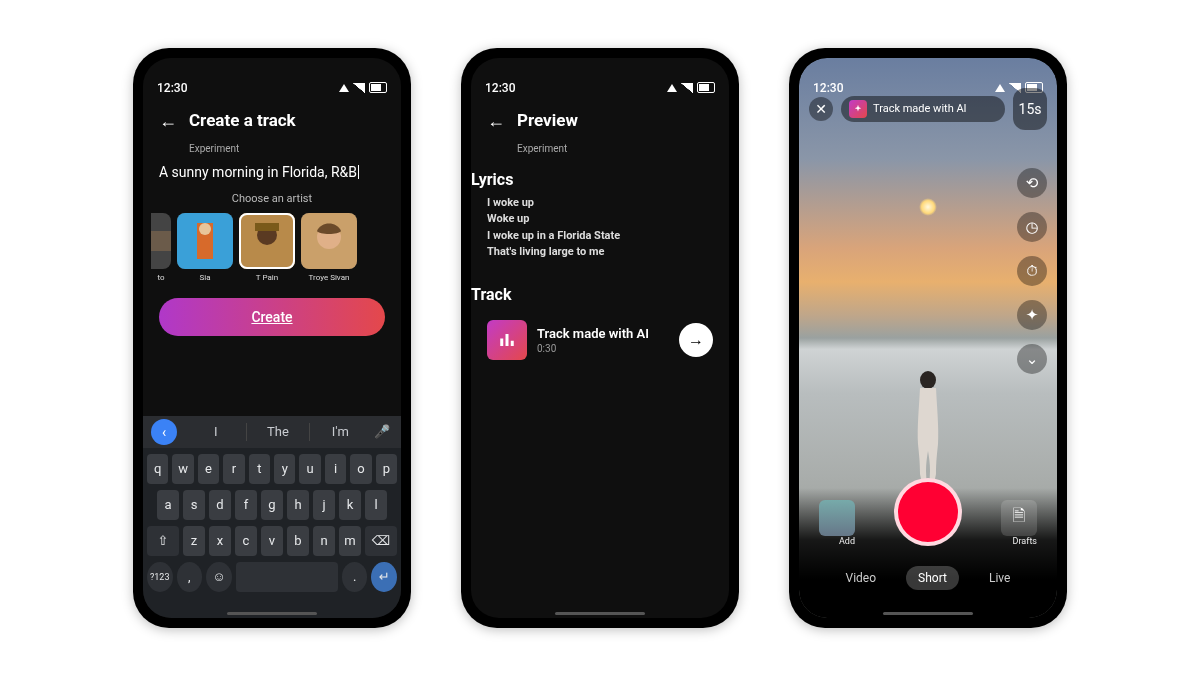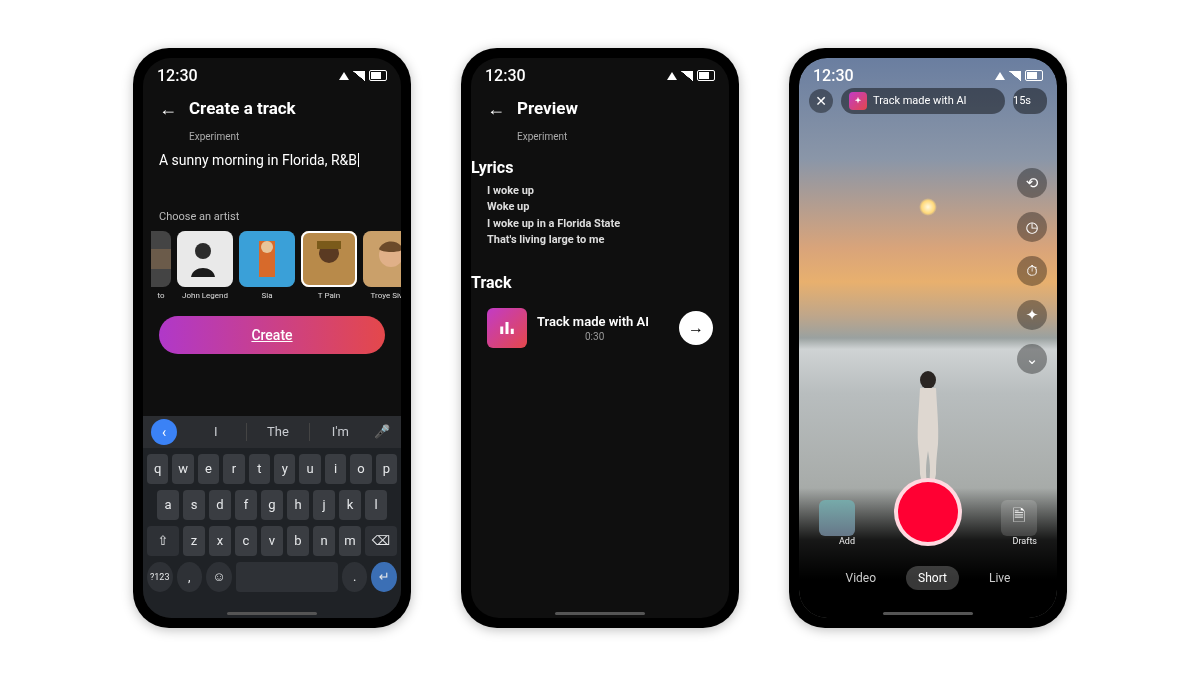--- a/index.html
+++ b/index.html
@@ -1,34 +1,34 @@
 <!DOCTYPE html>
 <html><head>
 <meta charset="utf-8">
 <style>
   html,body{margin:0;padding:0;background:#fff;font-family:-apple-system,BlinkMacSystemFont,"Segoe UI",Roboto,Arial,sans-serif;}
   .stage{width:1200px;height:675px;display:flex;align-items:center;justify-content:center;gap:50px;}
   .phone{width:278px;height:580px;background:#000;border-radius:36px;position:relative;box-shadow:0 2px 12px rgba(0,0,0,.25);overflow:hidden;}
   .screen{position:absolute;inset:10px;background:#0f0f0f;border-radius:28px;overflow:hidden;color:#fff;}
   
-  .status{height:24px;display:flex;align-items:center;justify-content:space-between;padding:6px 14px 0;font-size:16px;font-weight:500;}
+  .status{height:24px;display:flex;align-items:center;justify-content:space-between;padding:18px 14px 0;font-size:12px;font-weight:500;}
   .s-icons{display:flex;align-items:center;gap:4px;}
   .tri{width:0;height:0;border-left:5px solid transparent;border-right:5px solid transparent;border-bottom:8px solid #fff;transform:rotate(0);}
   .sig{width:12px;height:10px;background:linear-gradient(to top right,transparent 48%,#fff 50%);}
   .batt{width:16px;height:9px;border:1px solid #fff;border-radius:2px;position:relative;}
   .batt::after{content:"";position:absolute;left:1px;top:1px;bottom:1px;width:10px;background:#fff;}
   
   .hdr{display:flex;align-items:flex-start;gap:12px;padding:10px 16px 6px;}
   .back{font-size:18px;line-height:1;margin-top:2px;}
   .title{font-size:17px;font-weight:700;}
   .sub{font-size:10px;color:#aaa;margin-top:13px;}
   
   .prompt{padding:4px 16px 12px;font-size:14px;color:#fff;}
   .cursor{display:inline-block;width:1px;height:14px;background:#fff;margin-left:1px;vertical-align:-2px;}
-  .choose{padding:0 16px;font-size:11px;color:#bbb;margin-top:30px;margin-bottom:8px;}
+  .choose{padding:0 16px;font-size:11px;color:#bbb;margin-bottom:8px;text-align:center;}
   .artists{display:flex;gap:6px;padding:0 0 0 8px;overflow:hidden;}
   .artist{width:56px;flex:0 0 56px;text-align:center;}
   .artist.first{flex:0 0 20px;width:20px;}
   .aimg{width:56px;height:56px;border-radius:8px;background:#444;display:flex;align-items:center;justify-content:center;overflow:hidden;}
   .artist.first .aimg{width:20px;border-radius:0 8px 8px 0;}
   .aimg svg{width:100%;height:100%;}
   .aname{font-size:8px;color:#ddd;margin-top:4px;white-space:nowrap;overflow:hidden;}
   .sel .aimg{outline:2px solid #fff;outline-offset:-2px;}
   .create-btn{margin:16px 16px 0;height:38px;border-radius:20px;background:linear-gradient(90deg,#b038c9,#e4484b);display:flex;align-items:center;justify-content:center;font-size:14px;font-weight:500;text-decoration:underline;}
   
@@ -47,34 +47,34 @@
   .key.blue{background:#3b6fb5;border-radius:50%;max-width:30px;}
   .homebar{position:absolute;bottom:3px;left:50%;transform:translateX(-50%);width:90px;height:3px;border-radius:2px;background:#555;}
   
   .section-h{font-size:16px;font-weight:700;padding:10px 0 6px;}
   .lyrics{padding:0 16px;font-size:11px;color:#ddd;line-height:1.5;font-weight:bold;}
   .track-row{display:flex;align-items:center;gap:10px;padding:10px 16px;}
   .tart{width:40px;height:40px;border-radius:6px;background:linear-gradient(135deg,#c23bc7,#e4484b);display:flex;align-items:center;justify-content:center;}
   .tart svg{width:18px;height:18px;fill:#fff;}
   .tmeta{flex:1;}
   .tname{font-size:13px;font-weight:600;}
-  .tdur{font-size:10px;color:#999;margin-top:2px;margin-left:48px;}
+  .tdur{font-size:10px;color:#999;margin-top:2px;}
   .playbtn{width:34px;height:34px;border-radius:50%;background:#fff;display:flex;align-items:center;justify-content:center;color:#000;font-size:16px;}
   
   .cam{position:absolute;inset:0;border-radius:28px;overflow:hidden;}
   .sky{position:absolute;inset:0;background:linear-gradient(#6a7ea0 0%,#8a96a8 18%,#d9a47a 34%,#e8b06e 40%,#bfa68a 46%,#9aa1a0 50%,#cfd3d4 52%,#b8bdbe 60%,#a9adab 75%,#8b8e89 100%);}
   .sun{position:absolute;top:140px;left:50%;transform:translateX(-50%);width:18px;height:18px;border-radius:50%;background:radial-gradient(circle,#fff8dd,#ffd97a 50%,transparent 70%);} 
   .person{position:absolute;bottom:120px;left:50%;transform:translateX(-50%);}
   .person svg{display:block;}
   .topbar3{position:absolute;top:30px;left:10px;right:10px;display:flex;align-items:center;gap:8px;}
   .close3{width:24px;height:24px;border-radius:50%;background:rgba(0,0,0,.4);display:flex;align-items:center;justify-content:center;font-size:14px;}
   .pill{flex:1;height:26px;border-radius:14px;background:rgba(0,0,0,.45);display:flex;align-items:center;gap:6px;padding:0 8px;font-size:11px;}
   .pill .tart{width:18px;height:18px;border-radius:4px;}
   .pill .tart svg{width:10px;height:10px;}
-  .dur3{width:34px;height:26px;border-radius:12px;background:rgba(0,0,0,.45);display:flex;align-items:center;font-size:11px;}
+  .dur3{width:34px;height:42px;border-radius:12px;background:rgba(0,0,0,.45);display:flex;align-items:center;justify-content:center;font-size:14px;}
   .side{position:absolute;right:10px;top:110px;display:flex;flex-direction:column;gap:14px;align-items:center;}
   .sbtn{width:30px;height:30px;border-radius:50%;background:rgba(0,0,0,.35);display:flex;align-items:center;justify-content:center;color:#fff;font-size:15px;}
   .bottom3{position:absolute;left:0;right:0;bottom:0;height:130px;background:linear-gradient(transparent,rgba(0,0,0,.85) 40%,#000 70%);}
   .brow{position:absolute;bottom:72px;left:0;right:0;display:flex;align-items:flex-end;justify-content:space-between;padding:0 20px;}
   .addthumb{width:36px;height:36px;border-radius:6px;background:linear-gradient(#7aa,#678);} 
   .blabel{font-size:9px;color:#eee;text-align:right;}
   .rec{width:60px;height:60px;border-radius:50%;background:#ff0033;border:4px solid rgba(255,255,255,.85);}
   .drafts{width:36px;height:36px;border-radius:6px;background:rgba(255,255,255,.15);display:flex;align-items:center;justify-content:center;}
   .tabs3{position:absolute;bottom:28px;left:0;right:0;display:flex;justify-content:center;gap:18px;font-size:12px;}
   .tab3{color:#ccc;padding:5px 12px;border-radius:14px;}
@@ -108,30 +108,20 @@
     </div>
     <div class="choose">Choose an artist</div>
     <div class="artists">
       <div class="artist first">
         <div class="aimg">
               <svg viewBox="0 0 56 56">
                 <rect width="56" height="56" fill="#6b5b4a"></rect>
               </svg>
             </div>
         <div class="aname">to</div>
-      </div>
-      <div class="artist">
-        <div class="aimg">
-              <svg viewBox="0 0 56 56">
-                <rect width="56" height="56" fill="#e9e9e9"></rect>
-                <circle cx="26" cy="20" r="8" fill="#2b2b2b"></circle>
-                <path d="M14 46c2-12 22-12 24 0z" fill="#1a1a1a"></path>
-              </svg>
-            </div>
-        <div class="aname">John Legend</div>
       </div>
       <div class="artist">
         <div class="aimg">
               <svg viewBox="0 0 56 56">
                 <rect width="56" height="56" fill="#3aa0d8"></rect>
                 <rect x="20" y="10" width="16" height="36" fill="#d76a2b"></rect>
                 <circle cx="28" cy="16" r="6" fill="#e8c59a"></circle>
               </svg>
             </div>
         <div class="aname">Sia</div>

